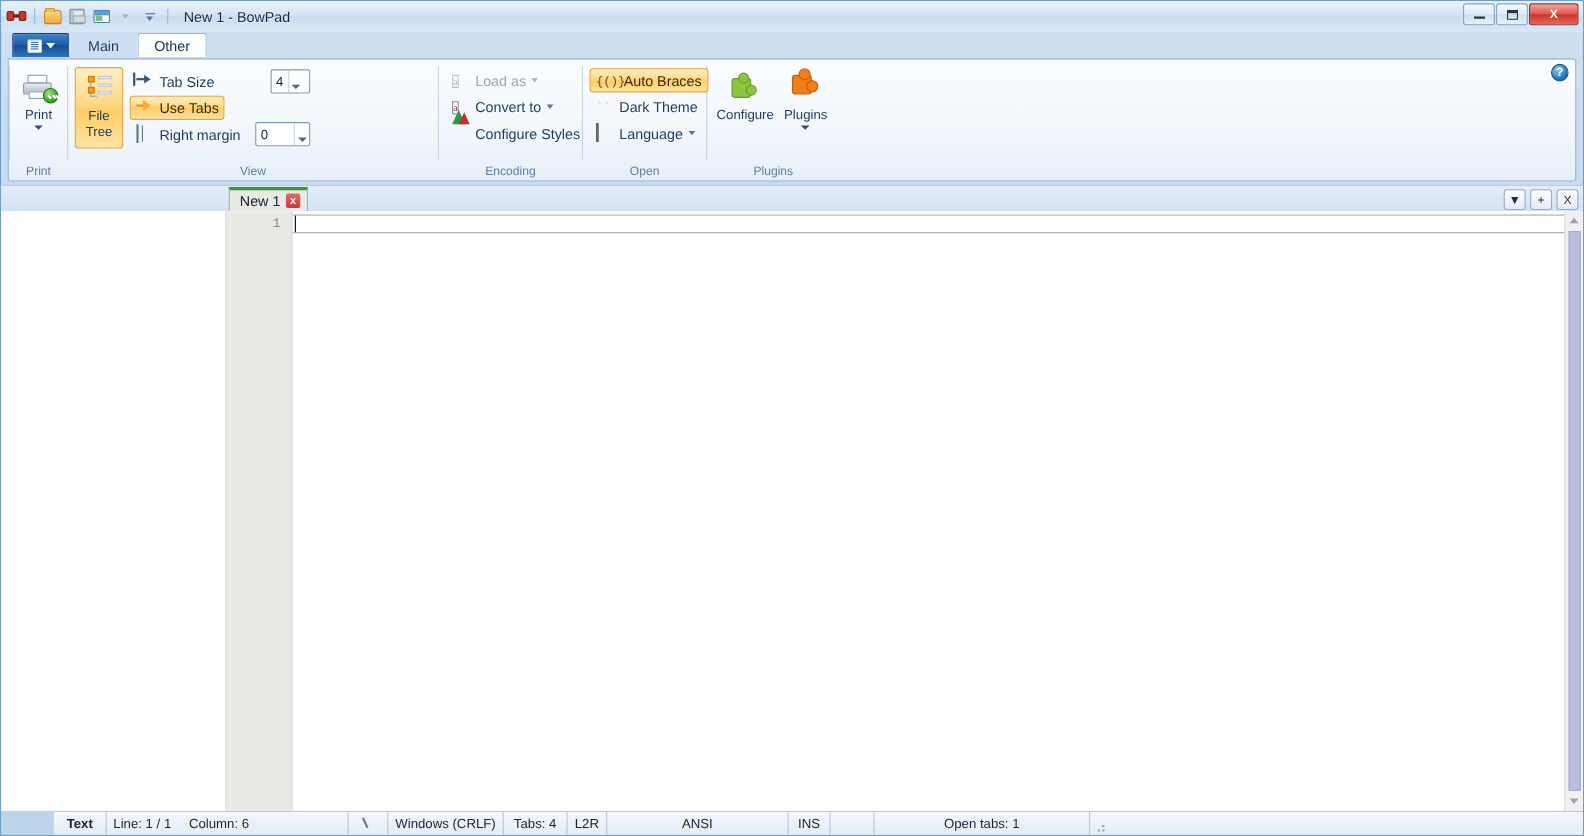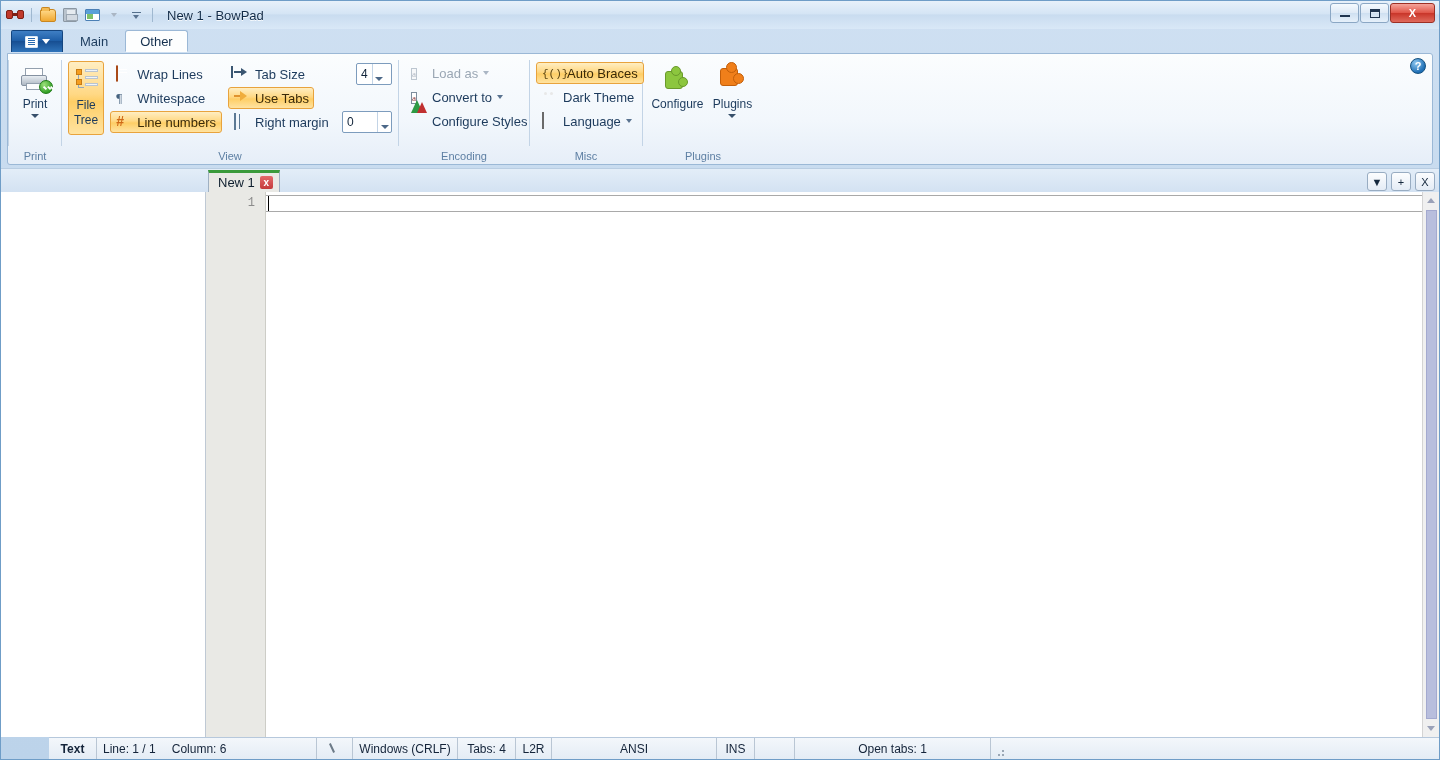--- a/index.html
+++ b/index.html
@@ -455,34 +455,20 @@
               <div class="bar" style="left:3px;top:19px;width:6px;height:1px;"></div>
               <div class="ln" style="left:10px;top:1px;width:13px;"></div>
               <div class="ln" style="left:10px;top:8px;width:13px;"></div>
               <div class="ln" style="left:10px;top:15px;width:13px;"></div>
             </div>
           </div>
           <span>File</span>
           <span>Tree</span>
         </div>
 
-        <div class="col" style="padding-top:2px;">
-          <div class="row-item">
-            <span class="ico"><span class="ic-wrap"></span></span>
-            <span>Wrap Lines</span>
-          </div>
-          <div class="row-item">
-            <span class="ico"><span class="ic-pilcrow">¶</span></span>
-            <span>Whitespace</span>
-          </div>
-          <div class="row-item on">
-            <span class="ico"><span class="ic-hash">#</span></span>
-            <span>Line numbers</span>
-          </div>
-        </div>
 
         <div class="col" style="padding-top:2px;">
           <div style="display:flex;align-items:center;gap:4px;justify-content:space-between;">
             <div class="row-item" style="width:102px;">
               <span class="ico"><span class="ic-tabarrow"><span class="stop"></span></span></span>
               <span>Tab Size</span>
             </div>
             <div class="spin" style="width:36px;">
               <div class="num">4</div>
               <div class="btns">
@@ -556,21 +542,21 @@
             <span class="ico"><span class="ic-dark"></span></span>
             <span>Dark Theme</span>
           </div>
           <div class="row-item">
             <span class="ico"><span class="ic-flag"></span></span>
             <span>Language</span>
             <span class="caret-sm"></span>
           </div>
         </div>
       </div>
-      <div class="group-label">Misc</div>
+      <div class="group-label">Open</div>
     </div>
     <div class="group-sep"></div>
 
     <div class="group" style="width:120px;">
       <div class="group-body" style="justify-content:center;gap:2px;">
         <div class="bigbtn" style="width:58px;">
           <div class="bigicon">
             <div class="ic-puzzle">
                 <div class="pz green"></div>
               </div>

